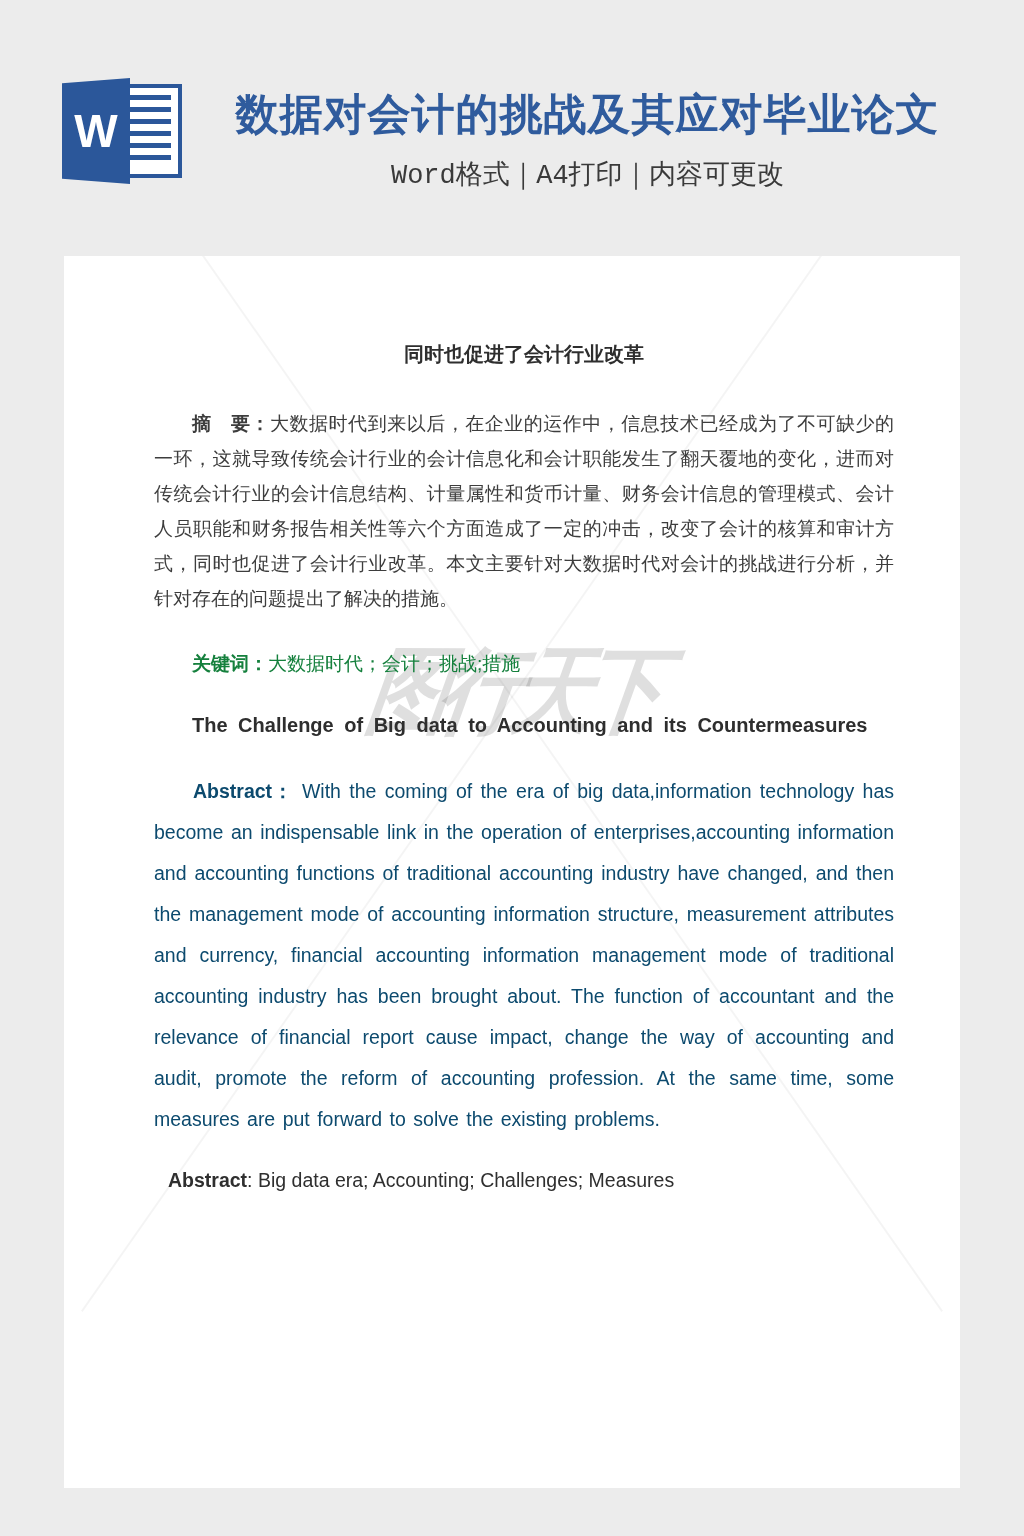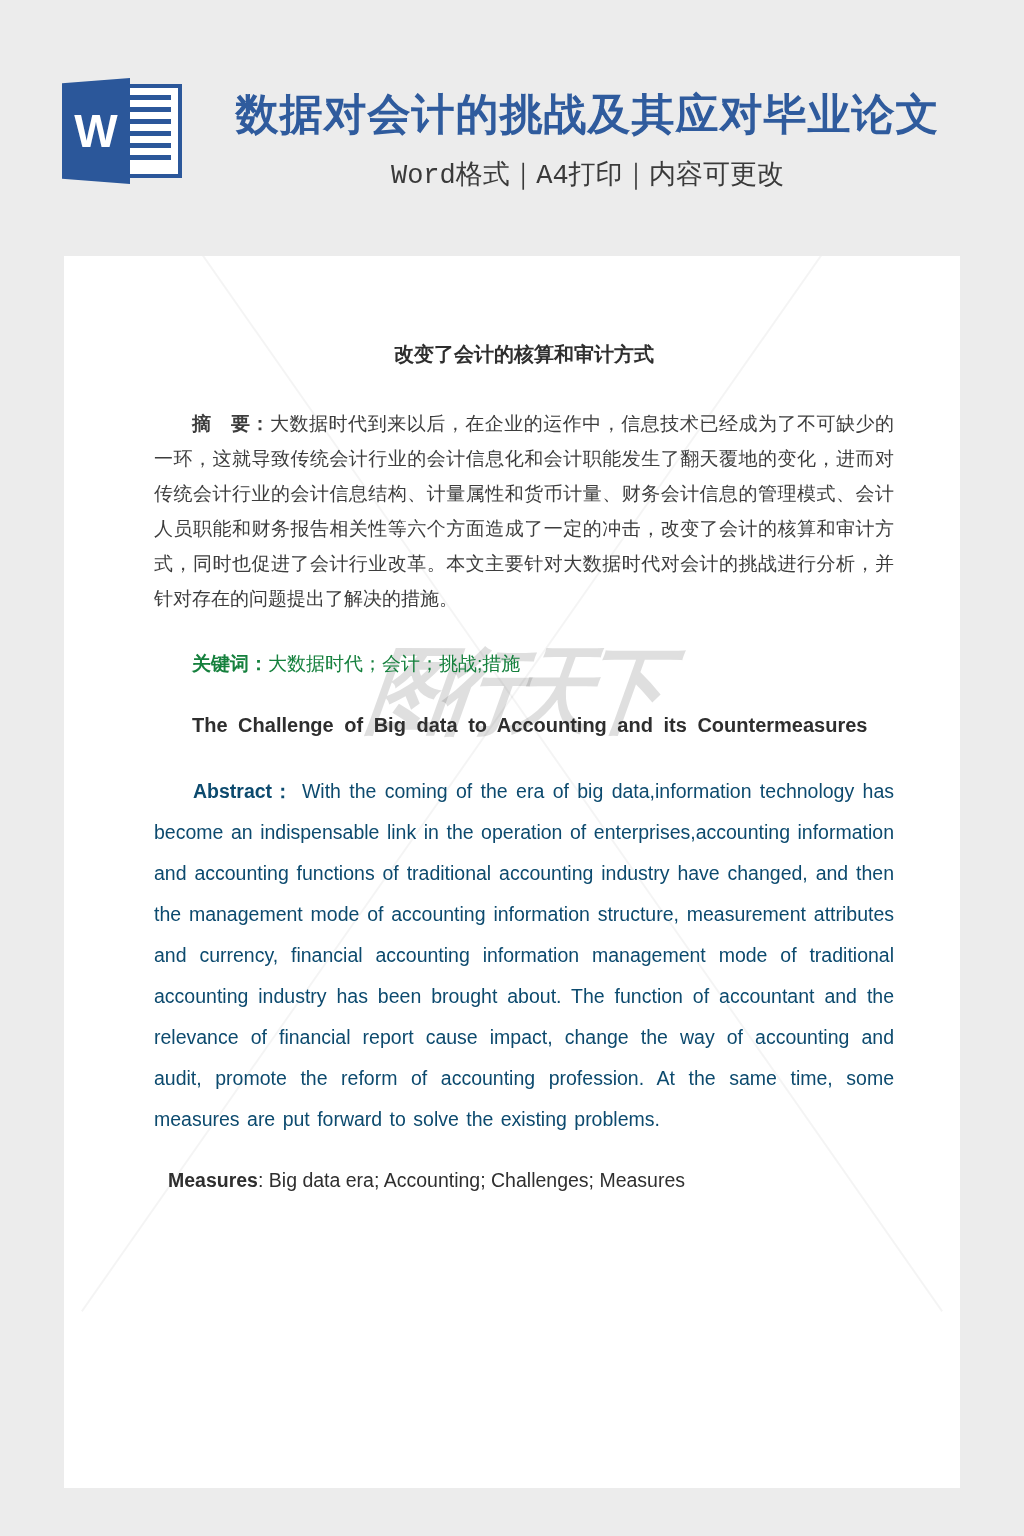--- a/index.html
+++ b/index.html
@@ -145,25 +145,25 @@
     <div class="subtitle">Word格式｜A4打印｜内容可更改</div>
   </div>
 </div>
 
 <div class="page">
   <div class="wm-line l1"></div>
   <div class="wm-line l2"></div>
   <div class="wm-text">图行天下</div>
 
   <div class="doc-content">
-    <h2 class="doc-title">改变了会计的核算和审计方式</h2>
+    <h2 class="doc-title">同时也促进了会计行业改革</h2>
 
     <p class="para-cn"><b>摘　要：</b><span>大数据时代到来以后，在企业的运作中，信息技术已经成为了不可缺少的一环，这就导致传统会计行业的会计信息化和会计职能发生了翻天覆地的变化，进而对传统会计行业的会计信息结构、计量属性和货币计量、财务会计信息的管理模式、会计人员职能和财务报告相关性等六个方面造成了一定的冲击，改变了会计的核算和审计方式，同时也促进了会计行业改革。本文主要针对大数据时代对会计的挑战进行分析，并针对存在的问题提出了解决的措施。</span></p>
 
     <p class="kw-cn"><b>关键词：</b><span>大数据时代；会计；挑战;措施</span></p>
 
     <p class="title-en">The Challenge of Big data to Accounting and its Countermeasures</p>
 
     <p class="para-en"><b>Abstract：</b> <span>With the coming of the era of big data,information technology has become an indispensable link in the operation of enterprises,accounting information and accounting functions of traditional accounting industry have changed, and then the management mode of accounting information structure, measurement attributes and currency, financial accounting information management mode of traditional accounting industry has been brought about. The function of accountant and the relevance of financial report cause impact, change the way of accounting and audit, promote the reform of accounting profession. At the same time, some measures are put forward to solve the existing problems.</span></p>
 
-    <p class="kw-en"><b>Measures</b><span>: Big data era; Accounting; Challenges; Measures</span></p>
+    <p class="kw-en"><b>Abstract</b><span>: Big data era; Accounting; Challenges; Measures</span></p>
   </div>
 </div>
 
 </body></html>

